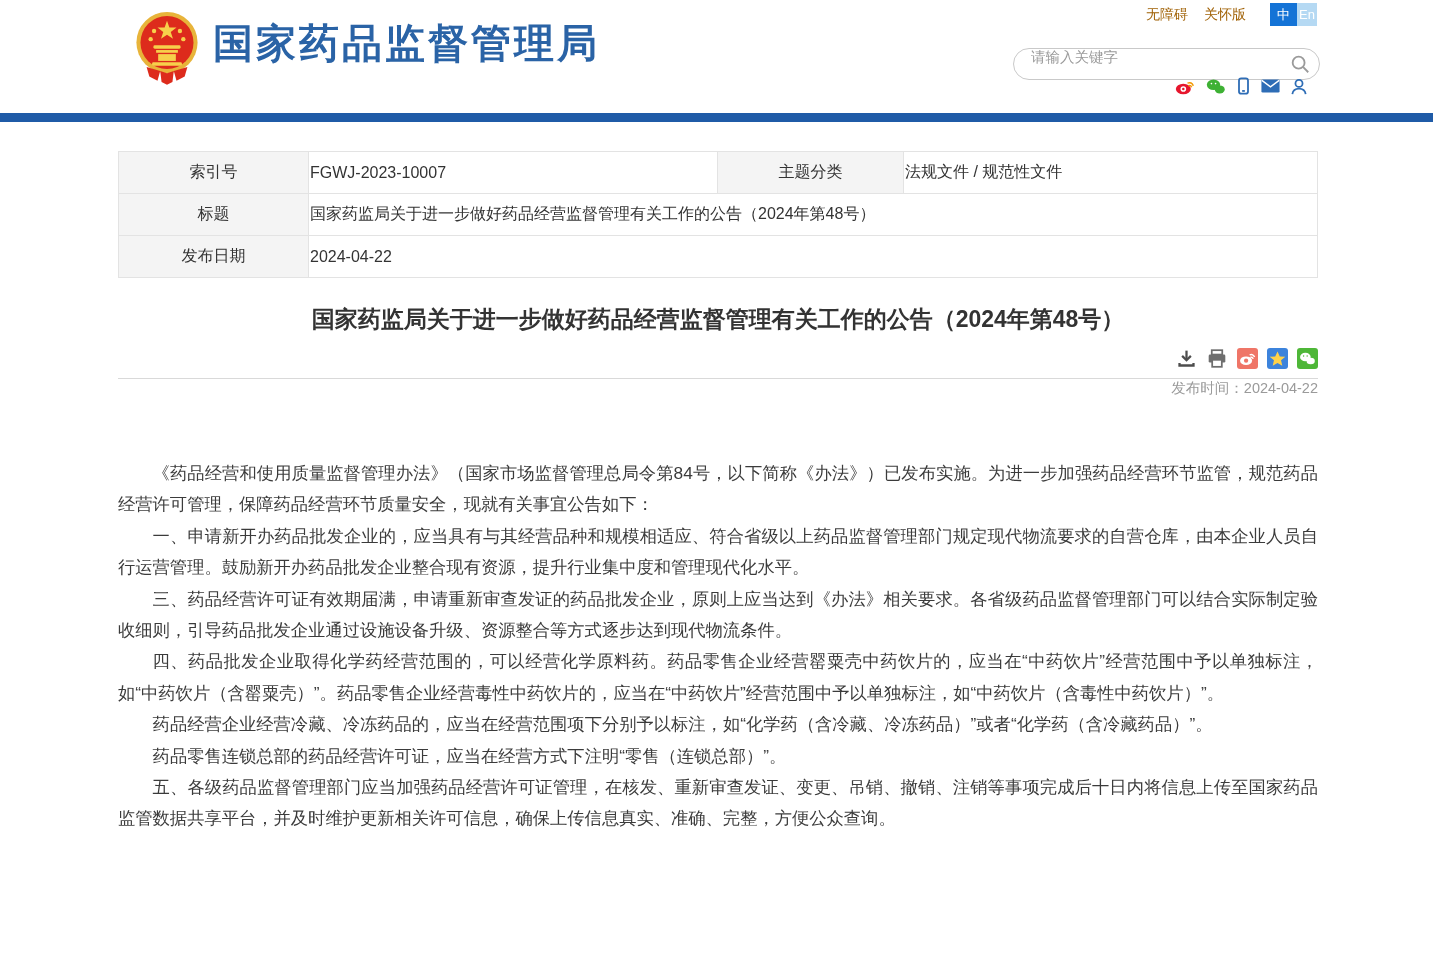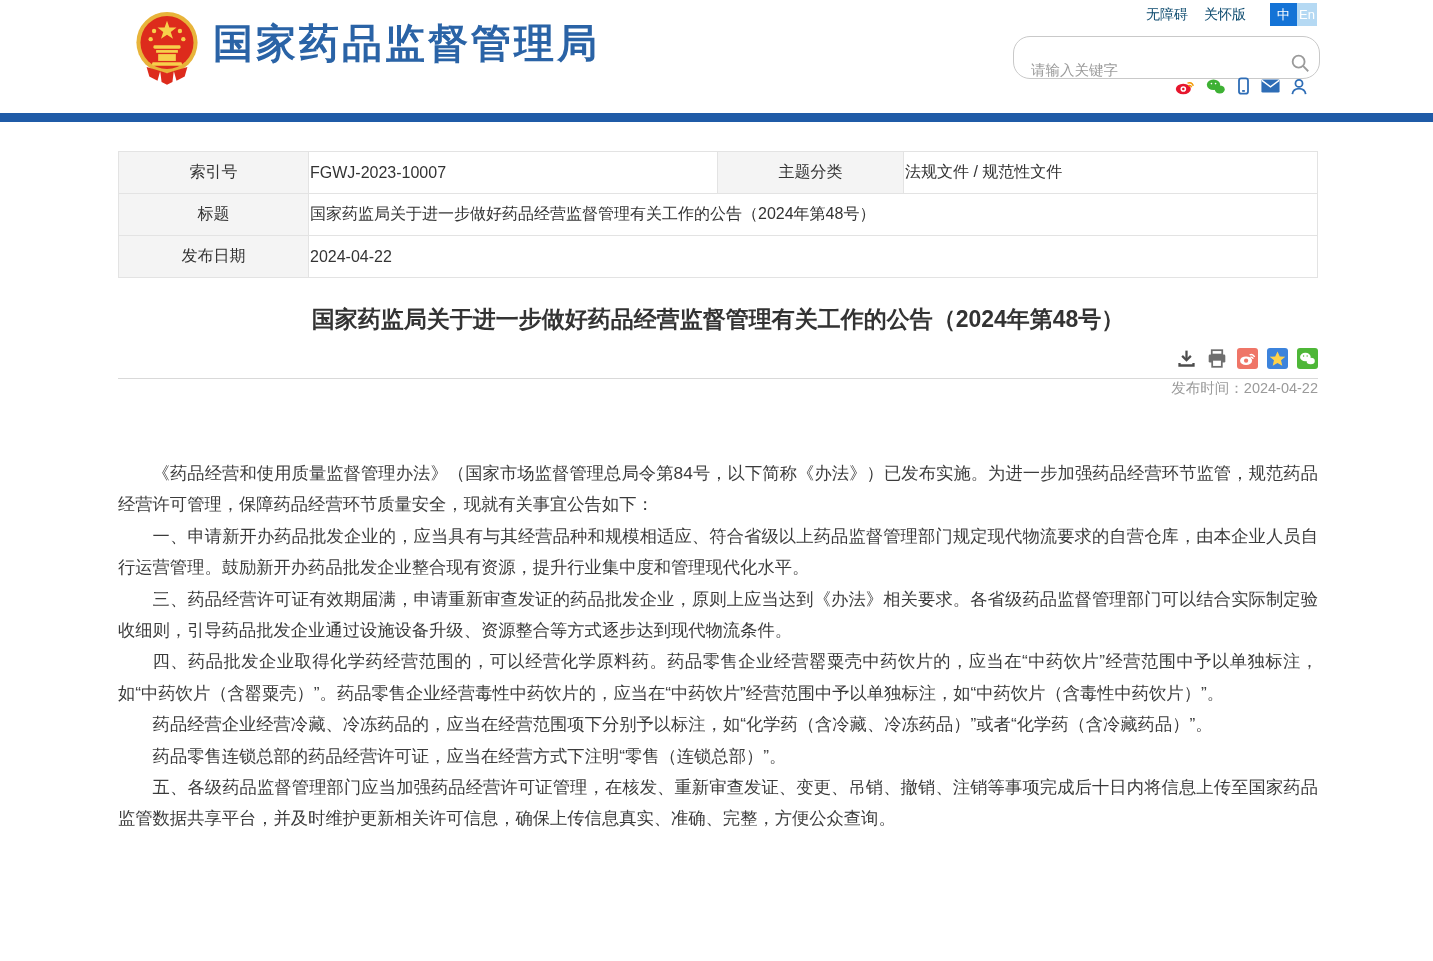--- a/index.html
+++ b/index.html
@@ -9,28 +9,28 @@
     font-family:"Liberation Sans","DejaVu Sans",sans-serif;
     -webkit-font-smoothing:antialiased;
   }
   
   .header { position:relative; height:113px; background:#fff; }
   .emblem { position:absolute; left:133px; top:8px; width:68px; height:80px; }
   .titleblock { position:absolute; left:213px; top:20px; }
   .site-title { font-size:40px; font-weight:700; color:#2a63a6; letter-spacing:3px; line-height:1.15; }
   .site-subtitle { font-size:15.5px; color:#2a63a6; margin-top:5px; letter-spacing:.2px; }
   .utility { position:absolute; top:3px; right:116px; display:flex; align-items:center; font-size:14px; color:#333; }
-  .utility a { color:#0c4a6e; text-decoration:none; margin-right:16px; cursor:pointer; }
+  .utility a { color:#a16207; text-decoration:none; margin-right:16px; cursor:pointer; }
   .lang { display:flex; margin-left:8px; }
   .lang-zh { width:27px; height:23px; background:#1473d6; color:#fff; font-size:13px;
              display:flex; align-items:center; justify-content:center; cursor:pointer; }
   .lang-en { width:20px; height:23px; background:#b5d9f3; color:#fff; font-size:13px;
              display:flex; align-items:center; justify-content:center; cursor:pointer; }
-  .searchbox { position:absolute; top:36px; right:113px; width:307px; height:43px;
-               border:1px solid #c9c9c9; border-radius:17px; display:flex; align-items:flex-end; background:#fff; }
+  .searchbox { position:absolute; top:48px; right:113px; width:307px; height:32px;
+               border:1px solid #c9c9c9; border-radius:17px; display:flex; align-items:flex-start; background:#fff; }
   .searchbox input { flex:1; border:none; outline:none; background:transparent;
                      padding:0 8px 0 17px; font-size:14.5px; color:#555;
                      font-family:"Liberation Sans","DejaVu Sans",sans-serif; }
   .searchbox input::placeholder { color:#9a9a9a; }
   .search-btn { width:30px; height:30px; border:none; background:transparent; cursor:pointer;
                 display:flex; align-items:center; justify-content:center; margin-right:4px; padding:0; }
   .mini-icons { position:absolute; top:77px; right:126px; display:flex; gap:11px; align-items:center; }
   .mini-icons span { display:inline-flex; cursor:pointer; }
   .blue-bar { height:9px; background:#1f5ba7; }
   

